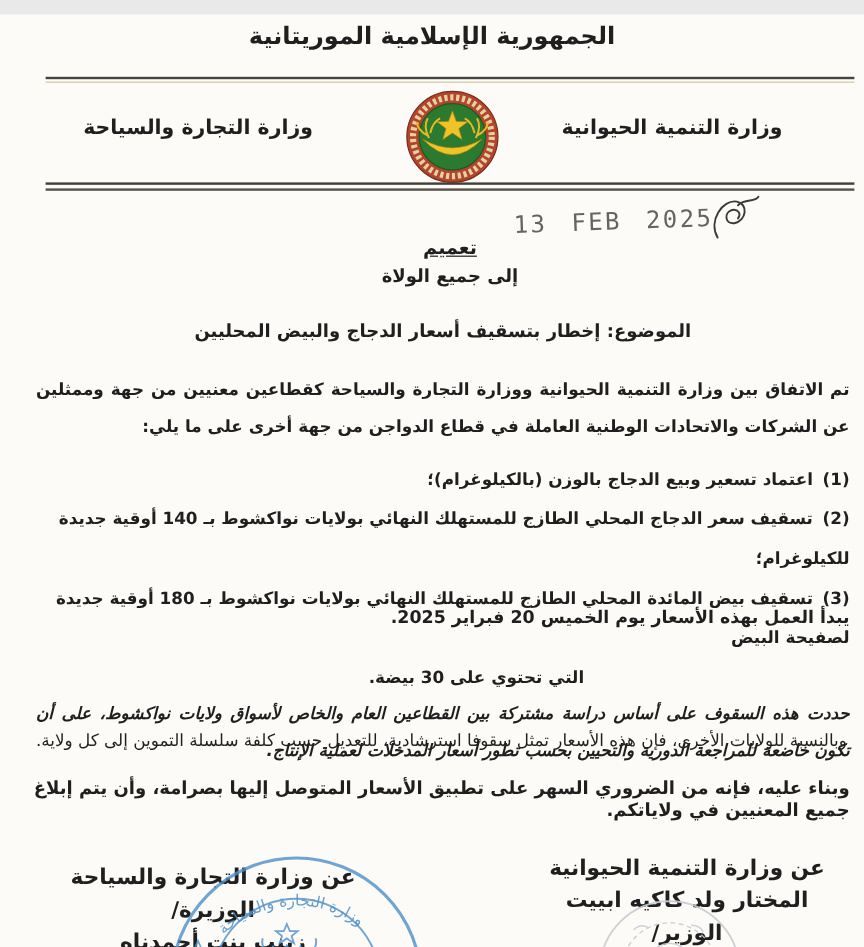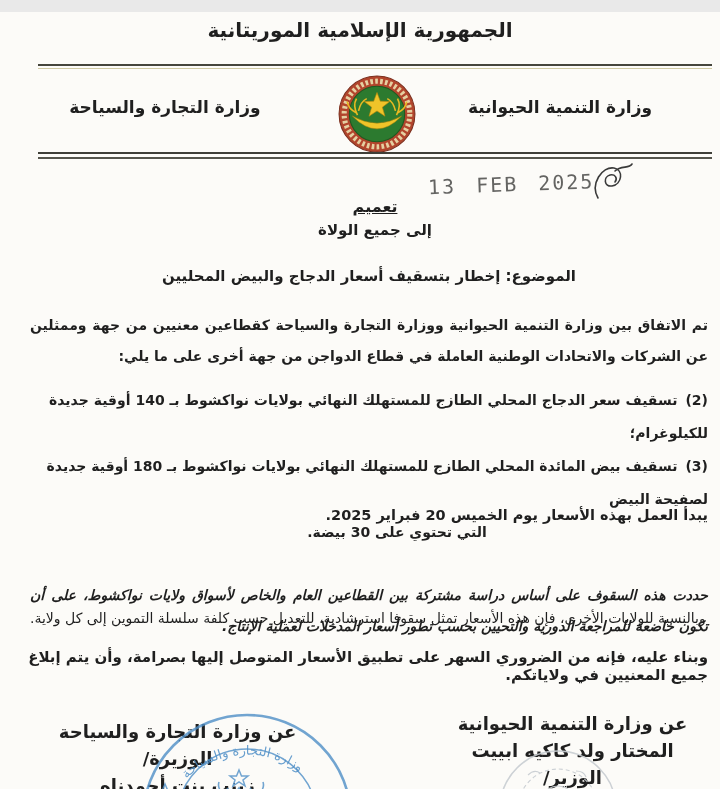--- a/index.html
+++ b/index.html
@@ -78,20 +78,23 @@
 
   <div class="subject">
     <span>الموضوع:</span>
     <span>إخطار بتسقيف أسعار الدجاج والبيض المحليين</span>
   </div>
 
   <div class="para intro">تم الاتفاق بين وزارة التنمية الحيوانية ووزارة التجارة والسياحة كقطاعين معنيين من جهة وممثلين عن الشركات والاتحادات الوطنية العاملة في قطاع الدواجن من جهة أخرى على ما يلي:</div>
 
   <div class="list">
     <div class="list-item">
+      <span class="num">(1)</span><span>اعتماد تسعير وبيع الدجاج بالوزن (بالكيلوغرام)؛</span>
+    </div>
+    <div class="list-item">
       <span class="num">(2)</span><span>تسقيف سعر الدجاج المحلي الطازج للمستهلك النهائي بولايات نواكشوط بـ 140 أوقية جديدة للكيلوغرام؛</span>
     </div>
     <div class="list-item">
       <span class="num">(3)</span><span>تسقيف بيض المائدة المحلي الطازج للمستهلك النهائي بولايات نواكشوط بـ 180 أوقية جديدة لصفيحة البيض</span>
       <div class="cont-line">التي تحتوي على 30 بيضة.</div>
     </div>
   </div>
 
   <div class="effective">يبدأ العمل بهذه الأسعار يوم الخميس 20 فبراير 2025.</div>
   <div class="para basis1">حددت هذه السقوف على أساس دراسة مشتركة بين القطاعين العام والخاص لأسواق ولايات نواكشوط، على أن تكون خاضعة للمراجعة الدورية والتحيين بحسب تطور أسعار المدخلات لعملية الإنتاج.</div>

